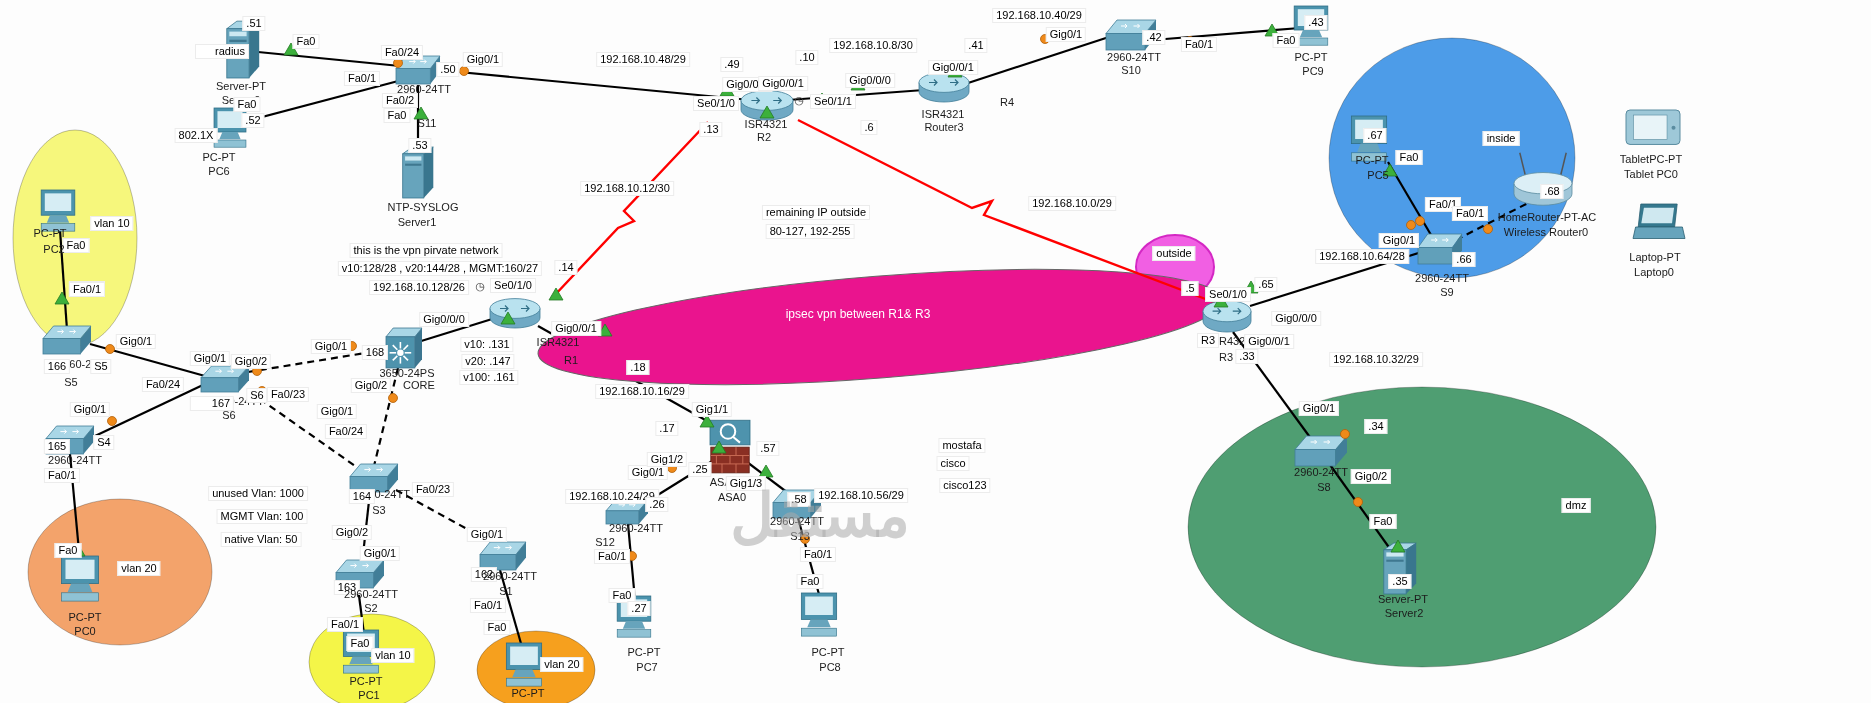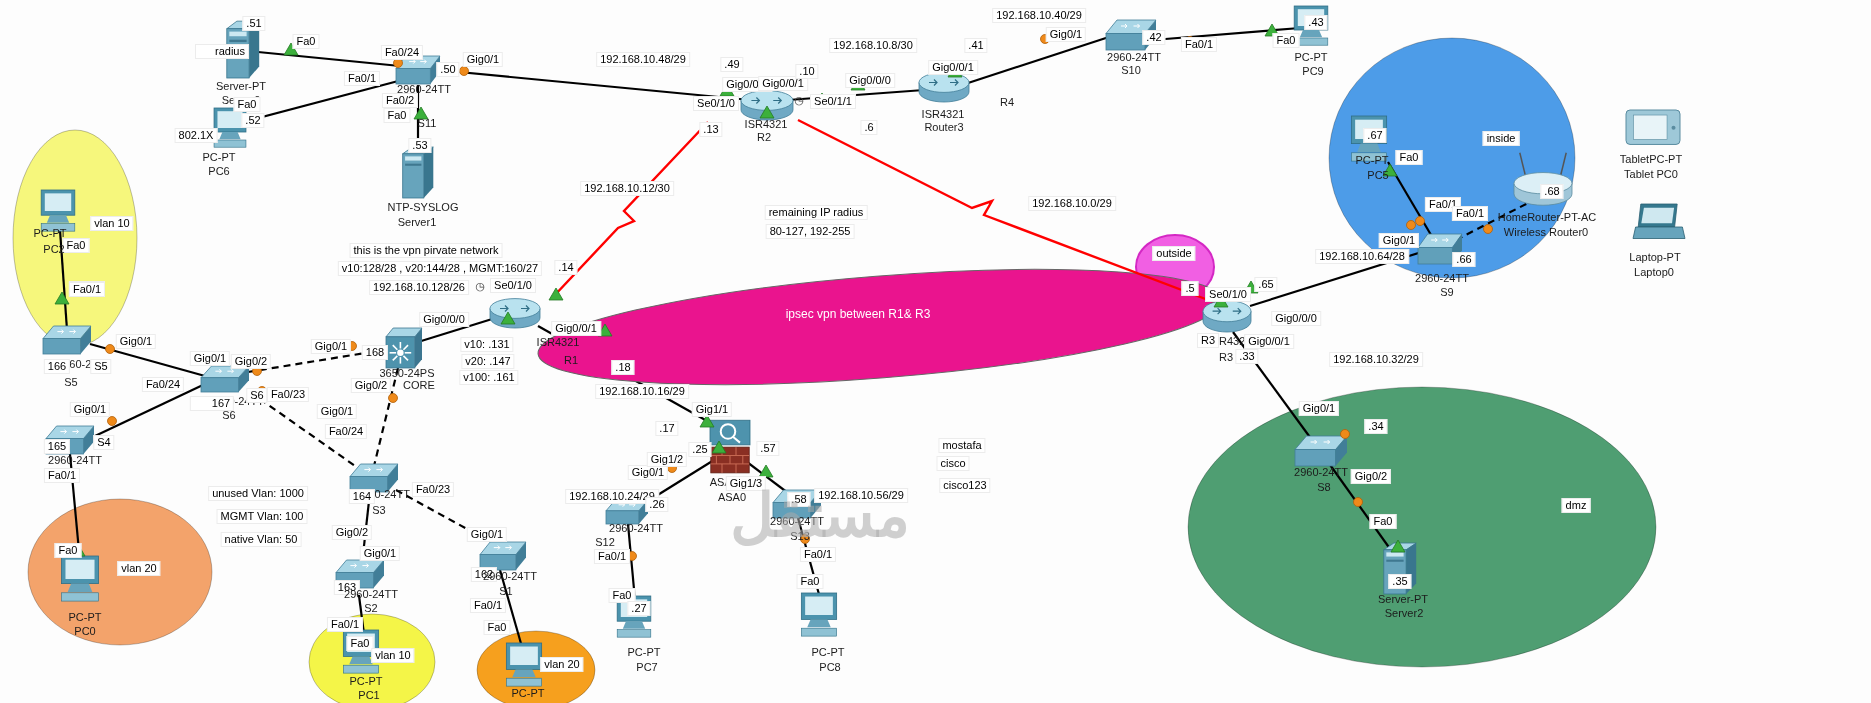--- a/index.html
+++ b/index.html
@@ -389,31 +389,31 @@
       <div class="lbl box" style="left: 247px; top: 97px;">Fa0</div>
       <div class="lbl" style="left: 219px; top: 151px;">PC-PT</div>
       <div class="lbl" style="left: 219px; top: 165px;">PC6</div>
       <div class="lbl box" style="left: 420px; top: 138px;">.53</div>
       <div class="lbl" style="left: 423px; top: 201px;">NTP-SYSLOG</div>
       <div class="lbl" style="left: 417px; top: 216px;">Server1</div>
       <div class="lbl box" style="left: 643px; top: 52px;">192.168.10.48/29</div>
       <div class="lbl box" style="left: 732px; top: 57px;">.49</div>
       <div class="lbl box" style="left: 747px; top: 77px;">Gig0/0/0</div>
       <div class="lbl box" style="left: 783px; top: 76px;">Gig0/0/1</div>
-      <div class="lbl box" style="left: 807px; top: 64px;">.10</div>
+      <div class="lbl box" style="left: 807px; top: 50px;">.10</div>
       <div class="lbl box" style="left: 716px; top: 96px;">Se0/1/0</div>
       <div class="lbl box" style="left: 711px; top: 122px;">.13</div>
       <div class="lbl" style="left: 799px; top: 94px; color: rgb(68, 68, 68);">◷</div>
       <div class="lbl box" style="left: 833px; top: 94px;">Se0/1/1</div>
       <div class="lbl box" style="left: 869px; top: 120px;">.6</div>
       <div class="lbl" style="left: 766px; top: 118px;">ISR4321</div>
       <div class="lbl" style="left: 764px; top: 131px;">R2</div>
       <div class="lbl box" style="left: 873px; top: 38px;">192.168.10.8/30</div>
       <div class="lbl box" style="left: 627px; top: 181px;">192.168.10.12/30</div>
-      <div class="lbl box" style="left: 816px; top: 205px;">remaining IP radius</div>
+      <div class="lbl box" style="left: 816px; top: 205px;">remaining IP outside</div>
       <div class="lbl box" style="left: 810px; top: 224px;">80-127, 192-255</div>
       <div class="lbl box" style="left: 870px; top: 73px;">Gig0/0/0</div>
       <div class="lbl box" style="left: 953px; top: 60px;">Gig0/0/1</div>
       <div class="lbl box" style="left: 976px; top: 38px;">.41</div>
       <div class="lbl" style="left: 943px; top: 108px;">ISR4321</div>
       <div class="lbl" style="left: 944px; top: 121px;">Router3</div>
       <div class="lbl" style="left: 1007px; top: 96px;">R4</div>
       <div class="lbl box" style="left: 1039px; top: 8px;">192.168.10.40/29</div>
       <div class="lbl box" style="left: 1066px; top: 27px;">Gig0/1</div>
       <div class="lbl box" style="left: 1154px; top: 30px;">.42</div>
@@ -471,21 +471,21 @@
       <div class="lbl box" style="left: 419px; top: 280px;">192.168.10.128/26</div>
       <div class="lbl" style="left: 480px; top: 280px; color: rgb(68, 68, 68);">◷</div>
       <div class="lbl box" style="left: 513px; top: 278px;">Se0/1/0</div>
       <div class="lbl box" style="left: 444px; top: 312px;">Gig0/0/0</div>
       <div class="lbl box" style="left: 576px; top: 321px;">Gig0/0/1</div>
       <div class="lbl" style="left: 558px; top: 336px;">ISR4321</div>
       <div class="lbl box" style="left: 487px; top: 337px;">v10: .131</div>
       <div class="lbl" style="left: 571px; top: 354px;">R1</div>
       <div class="lbl box" style="left: 488px; top: 354px;">v20: .147</div>
       <div class="lbl box" style="left: 489px; top: 370px;">v100: .161</div>
-      <div class="lbl box" style="left: 623px; top: 360px; text-align: center;">.18</div>
+      <div class="lbl box" style="left: 638px; top: 360px; text-align: center;">.18</div>
       <div class="lbl box" style="left: 642px; top: 384px;">192.168.10.16/29</div>
       <div class="lbl" style="left: 858px; top: 308px; color: rgb(255, 255, 255); font-size: 12px;">ipsec vpn between R1&amp; R3</div>
       <div class="lbl box" style="left: 375px; top: 345px;">168</div>
       <div class="lbl" style="left: 407px; top: 367px;">3650-24PS</div>
       <div class="lbl" style="left: 419px; top: 379px;">CORE</div>
       <div class="lbl box" style="left: 331px; top: 339px;">Gig0/1</div>
       <div class="lbl box" style="left: 371px; top: 378px;">Gig0/2</div>
       <div class="lbl box" style="left: 337px; top: 404px;">Gig0/1</div>
       <div class="lbl box" style="left: 346px; top: 424px;">Fa0/24</div>
       <div class="lbl box" style="left: 136px; top: 334px;">Gig0/1</div>
@@ -537,21 +537,21 @@
       <div class="lbl" style="left: 85px; top: 611px;">PC-PT</div>
       <div class="lbl" style="left: 85px; top: 625px;">PC0</div>
       <div class="lbl box" style="left: 112px; top: 216px;">vlan 10</div>
       <div class="lbl" style="left: 50px; top: 227px;">PC-PT</div>
       <div class="lbl box" style="left: 76px; top: 238px;">Fa0</div>
       <div class="lbl" style="left: 54px; top: 243px;">PC2</div>
       <div class="lbl box" style="left: 87px; top: 282px;">Fa0/1</div>
       <div class="lbl box" style="left: 712px; top: 402px;">Gig1/1</div>
       <div class="lbl box" style="left: 667px; top: 421px;">.17</div>
       <div class="lbl box" style="left: 648px; top: 465px;">Gig0/1</div>
-      <div class="lbl box" style="left: 700px; top: 442px;">.25</div>
+      <div class="lbl box" style="left: 700px; top: 462px;">.25</div>
       <div class="lbl box" style="left: 667px; top: 452px;">Gig1/2</div>
       <div class="lbl box" style="left: 768px; top: 441px;">.57</div>
       <div class="lbl" style="left: 733px; top: 476px;">ASA5505</div>
       <div class="lbl box" style="left: 746px; top: 476px;">Gig1/3</div>
       <div class="lbl" style="left: 732px; top: 491px;">ASA0</div>
       <div class="lbl box" style="left: 612px; top: 489px;">192.168.10.24/29</div>
       <div class="lbl box" style="left: 657px; top: 497px;">.26</div>
       <div class="lbl" style="left: 636px; top: 522px;">2960-24TT</div>
       <div class="lbl" style="left: 605px; top: 536px;">S12</div>
       <div class="lbl box" style="left: 612px; top: 549px;">Fa0/1</div>

